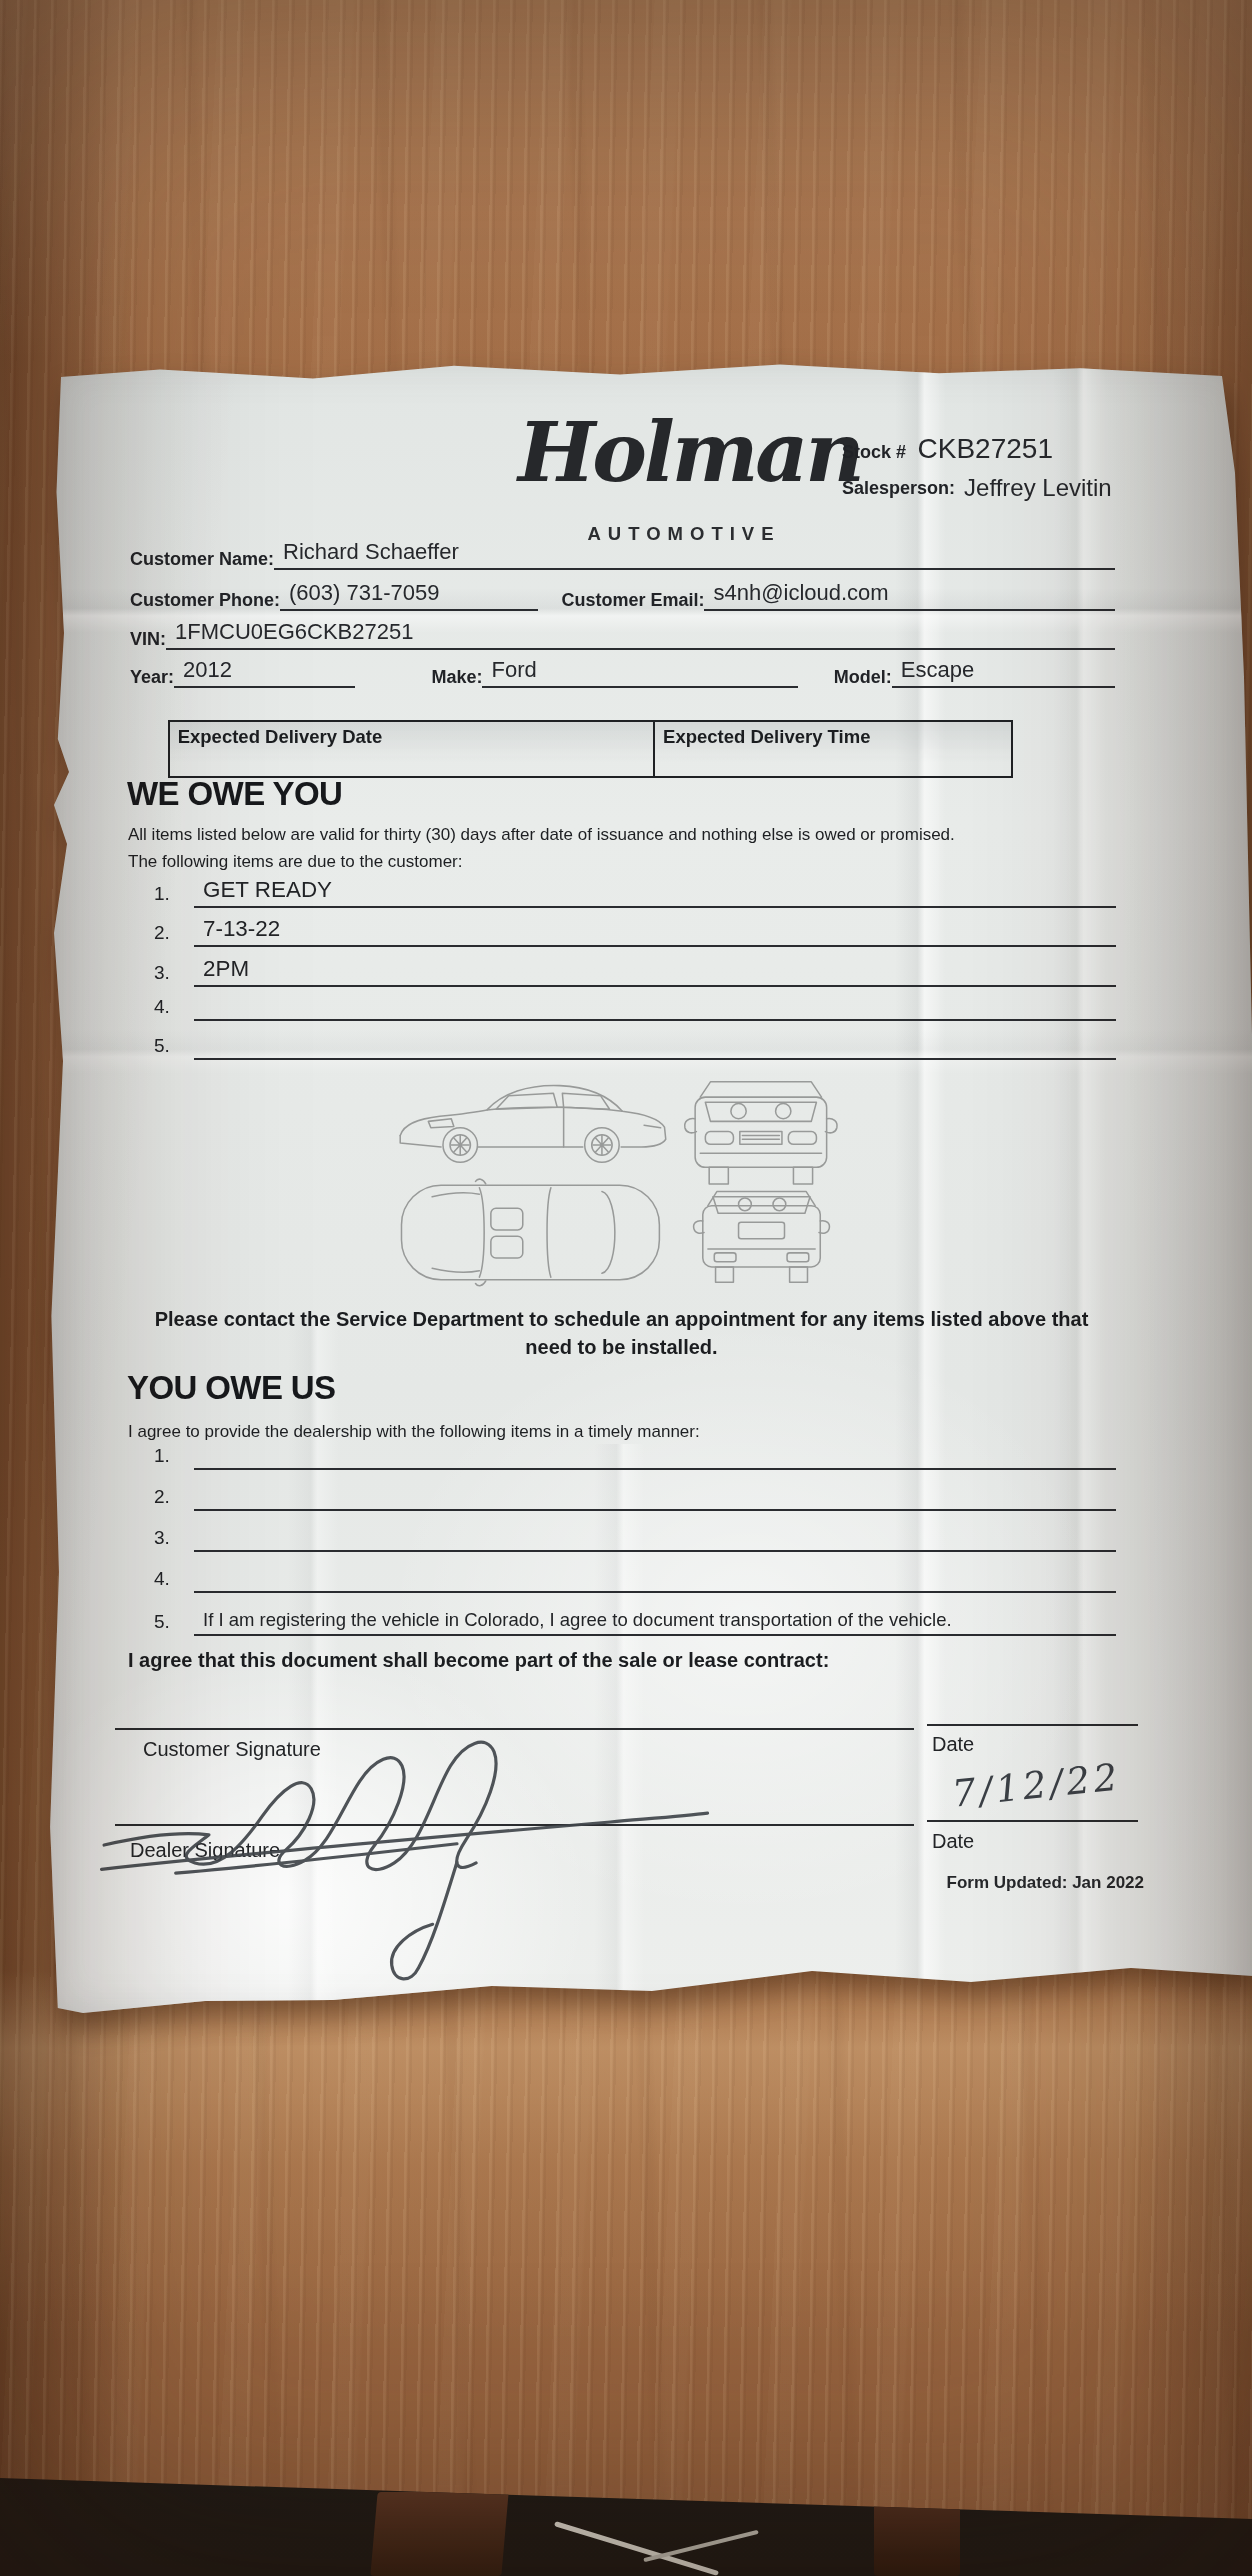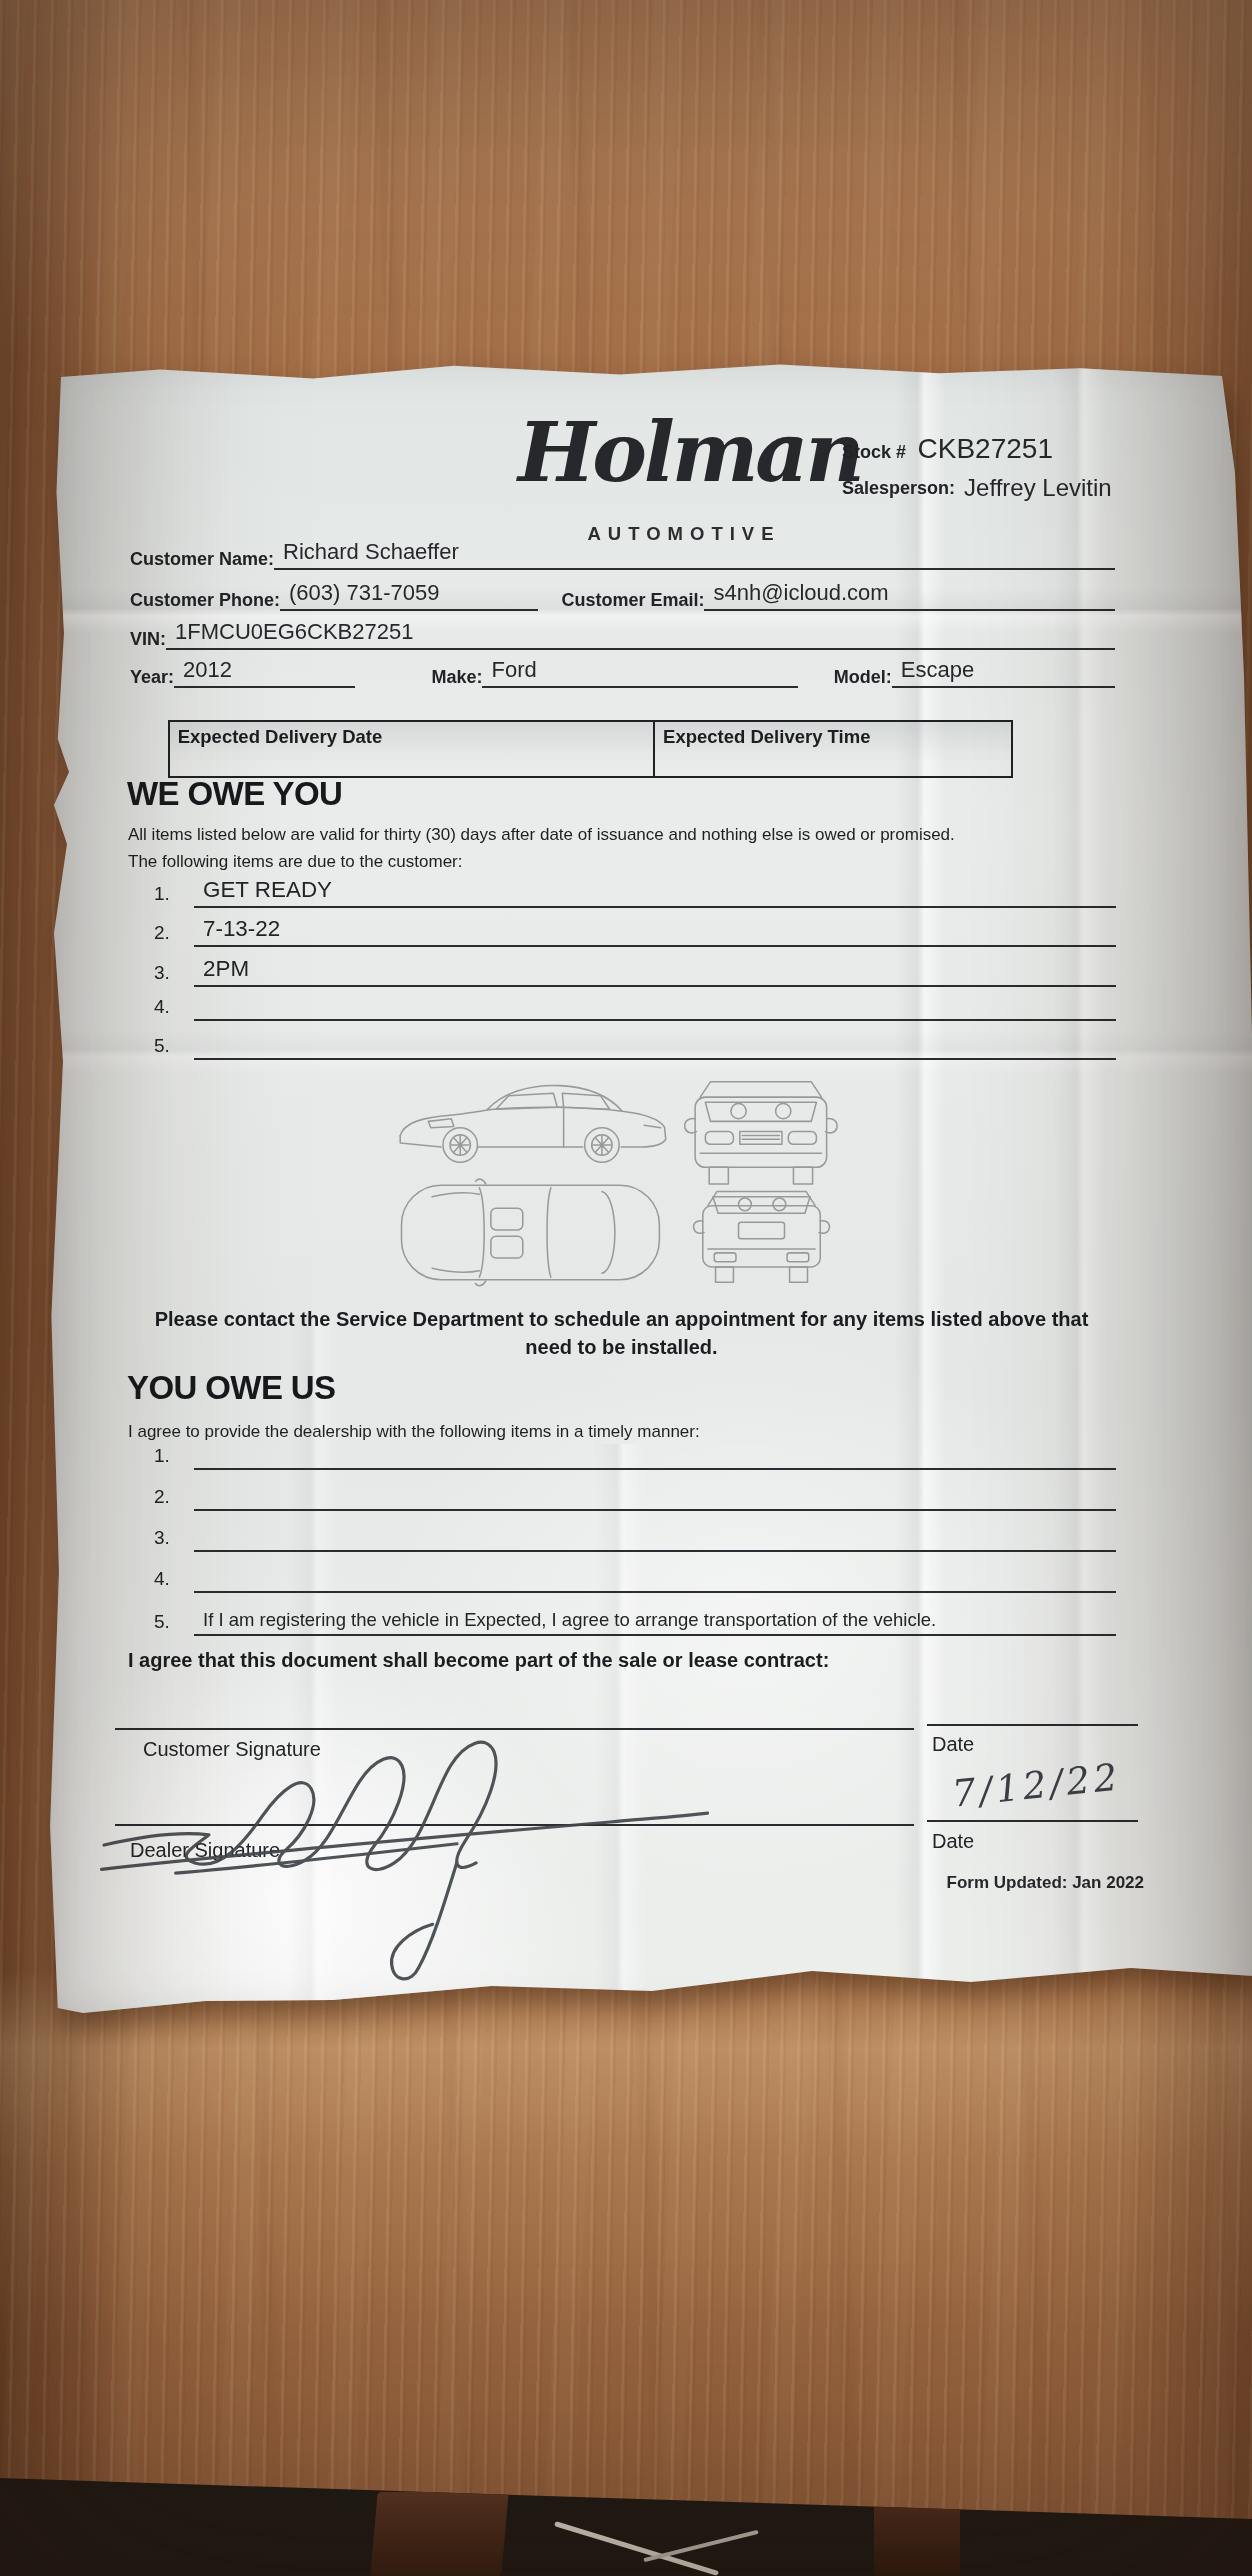--- a/index.html
+++ b/index.html
@@ -252,21 +252,21 @@
     <div class="abs item-row" style="left:109px;top:1169px;width:962px;">
       <span class="item-num">3.</span>
       <span class="item-val uline grow"></span>
     </div>
     <div class="abs item-row" style="left:109px;top:1210px;width:962px;">
       <span class="item-num">4.</span>
       <span class="item-val uline grow"></span>
     </div>
     <div class="abs item-row" style="left:109px;top:1251px;width:962px;">
       <span class="item-num">5.</span>
-      <span class="item-val uline grow" style="font-size:18.5px;">If I am registering the vehicle in Expected, I agree to arrange transportation of the vehicle.</span>
+      <span class="item-val uline grow" style="font-size:18.5px;">If I am registering the vehicle in Colorado, I agree to document transportation of the vehicle.</span>
     </div>
 
     <div class="abs" style="left:83px;top:1291px;width:997px;font-weight:700;font-size:20px;color:#1b1d20;">I agree that this document shall become part of the sale or lease contract:</div>
 
     <div class="abs sigline" style="left:70px;top:1370px;width:799px;"></div>
     <div class="abs siglbl" style="left:98px;top:1380px;">Customer Signature</div>
 
     <div class="abs sigline" style="left:882px;top:1366px;width:211px;"></div>
     <div class="abs siglbl" style="left:887px;top:1375px;">Date</div>
 

